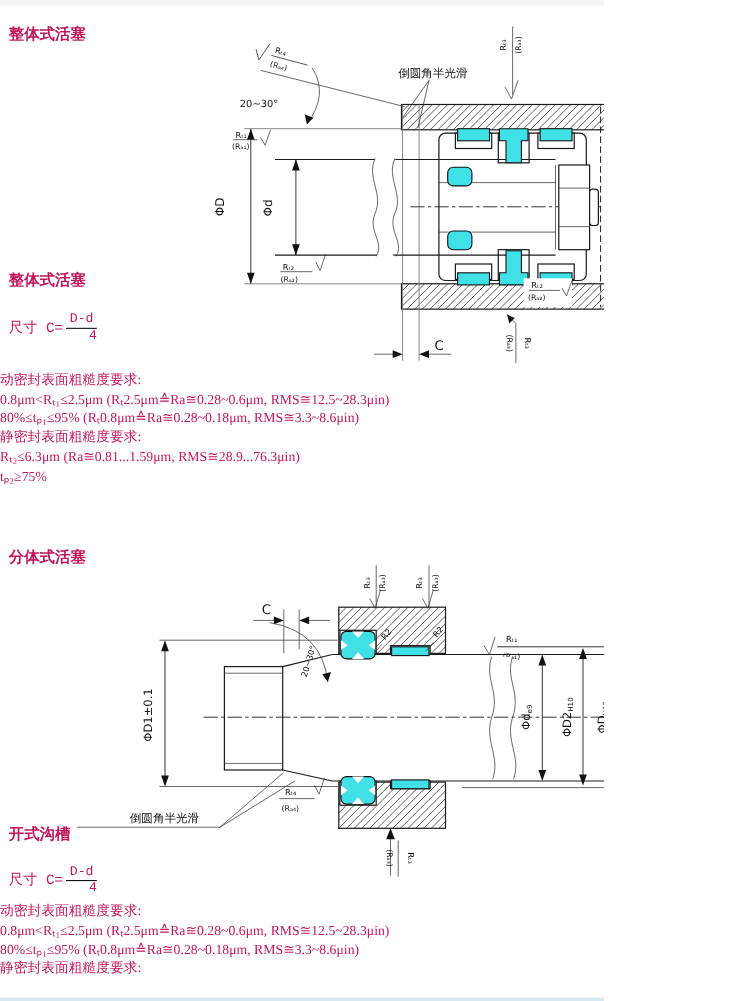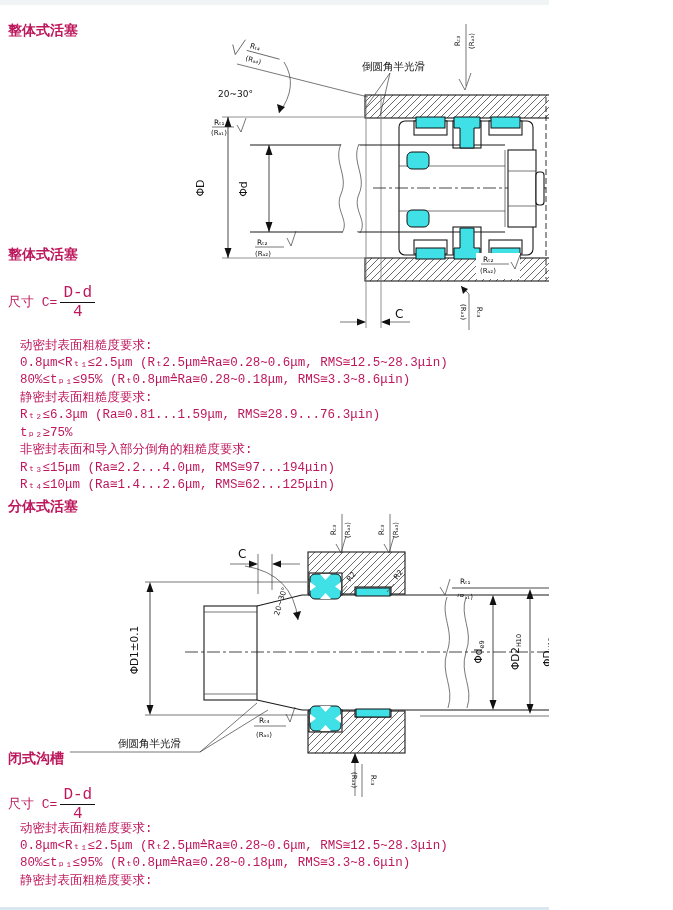--- a/index.html
+++ b/index.html
@@ -2,25 +2,25 @@
 <html><head>
 <meta charset="utf-8">
 <style>
   html,body{margin:0;padding:0;background:#fff}
   #page{position:relative;width:549px;height:910px;background:#fff;overflow:hidden;
         font-family:"DejaVu Sans",sans-serif;color:#be185d}
   .strip-top{position:absolute;left:0;top:0;width:673px;height:5px;background:#f0f4f4}
   .strip-bottom{position:absolute;left:0;top:907px;width:673px;height:3px;background:#d9e7f0}
   .sec-title{position:absolute;left:8px;font-size:14px;font-weight:bold;
              font-family:"DejaVu Sans",sans-serif;white-space:pre}
-  .body-line{position:absolute;left:20px;font-size:12.5px;white-space:pre;
-             font-family:Liberation Mono, monospace}
+  .body-line{position:absolute;left:0;font-size:12.5px;white-space:pre;
+             font-family:Liberation Serif, serif}
   .formula{position:absolute;left:8px;font-size:13px;
            font-family:Liberation Mono, monospace}
-  .frac{display:inline-block;text-align:center;vertical-align:middle;margin-left:3px;font-size:16px}
+  .frac{display:inline-block;text-align:right;vertical-align:middle;margin-left:3px;font-size:12px}
   .frac .num{display:block;border-bottom:1px solid #111;padding:0 3px;line-height:1.15}
   .frac .den{display:block;line-height:1.15}
   svg{position:absolute;left:0}
   svg text{font-family:"DejaVu Sans",sans-serif;fill:#111}
   .ln{stroke:#1a1a1a;stroke-width:1.1;fill:none}
   .lnf{stroke:#1a1a1a;stroke-width:1.1;fill:#fff}
   .thin{stroke:#3c3c3c;stroke-width:0.7;fill:none}
   .gray{stroke:#777;stroke-width:0.8;fill:none}
   .dash{stroke:#1a1a1a;stroke-width:0.9;fill:none;stroke-dasharray:6 3}
   .cl{stroke:#1a1a1a;stroke-width:0.8;fill:none;stroke-dasharray:13 3 3 3}
@@ -242,23 +242,20 @@
   <div class="formula" style="top:284px">
     <span>尺寸 C=</span><span class="frac"><span class="num">D-d</span><span class="den">4</span></span>
   </div>
 
   <div class="body-line" style="top:337px">动密封表面粗糙度要求:</div>
   <div class="body-line" style="top:354px">0.8μm&lt;Rₜ₁≤2.5μm (Rₜ2.5μm≙Ra≅0.28~0.6μm, RMS≅12.5~28.3μin)</div>
   <div class="body-line" style="top:371px">80%≤tₚ₁≤95% (Rₜ0.8μm≙Ra≅0.28~0.18μm, RMS≅3.3~8.6μin)</div>
   <div class="body-line" style="top:389px">静密封表面粗糙度要求:</div>
   <div class="body-line" style="top:406px">Rₜ₂≤6.3μm (Ra≅0.81...1.59μm, RMS≅28.9...76.3μin)</div>
   <div class="body-line" style="top:424px">tₚ₂≥75%</div>
-  <div class="body-line" style="top:441px">非密封表面和导入部分倒角的粗糙度要求:</div>
-  <div class="body-line" style="top:459px">Rₜ₃≤15μm (Ra≅2.2...4.0μm, RMS≅97...194μin)</div>
-  <div class="body-line" style="top:476px">Rₜ₄≤10μm (Ra≅1.4...2.6μm, RMS≅62...125μin)</div>
 
   <div class="sec-title" style="top:498px">分体式活塞</div>
 
   <svg width="673" height="310" viewBox="0 0 673 310" style="top:500px">
 
     <g>
       <path d="M145,82 H307" class="thin"></path>
       <path d="M145,215 H307" class="thin"></path>
       <path d="M150,90 V207" class="dim08"></path>
       <polygon points="150,82 146.5,92 153.5,92" class="arr"></polygon>
@@ -435,21 +432,21 @@
 
     <g>
       <path d="M355,253 V296" class="thin"></path>
       <polygon points="355,253 351,263 359,263" class="arr"></polygon>
       <path d="M362,264 V297" class="thin"></path>
       <text x="352" y="280" class="fd" text-anchor="middle" transform="rotate(90 352 280)">(Rₐ₃)</text>
       <text x="371" y="280" class="fn" text-anchor="middle" transform="rotate(90 371 280)">Rₜ₃</text>
     </g>
   </svg>
 
-  <div class="sec-title" style="top:750px">闭式沟槽</div>
+  <div class="sec-title" style="top:750px">开式沟槽</div>
 
   <div class="formula" style="top:786px">
     <span>尺寸 C=</span><span class="frac"><span class="num">D-d</span><span class="den">4</span></span>
   </div>
 
   <div class="body-line" style="top:820px">动密封表面粗糙度要求:</div>
   <div class="body-line" style="top:837px">0.8μm&lt;Rₜ₁≤2.5μm (Rₜ2.5μm≙Ra≅0.28~0.6μm, RMS≅12.5~28.3μin)</div>
   <div class="body-line" style="top:854px">80%≤tₚ₁≤95% (Rₜ0.8μm≙Ra≅0.28~0.18μm, RMS≅3.3~8.6μin)</div>
   <div class="body-line" style="top:872px">静密封表面粗糙度要求:</div>
 </div>

